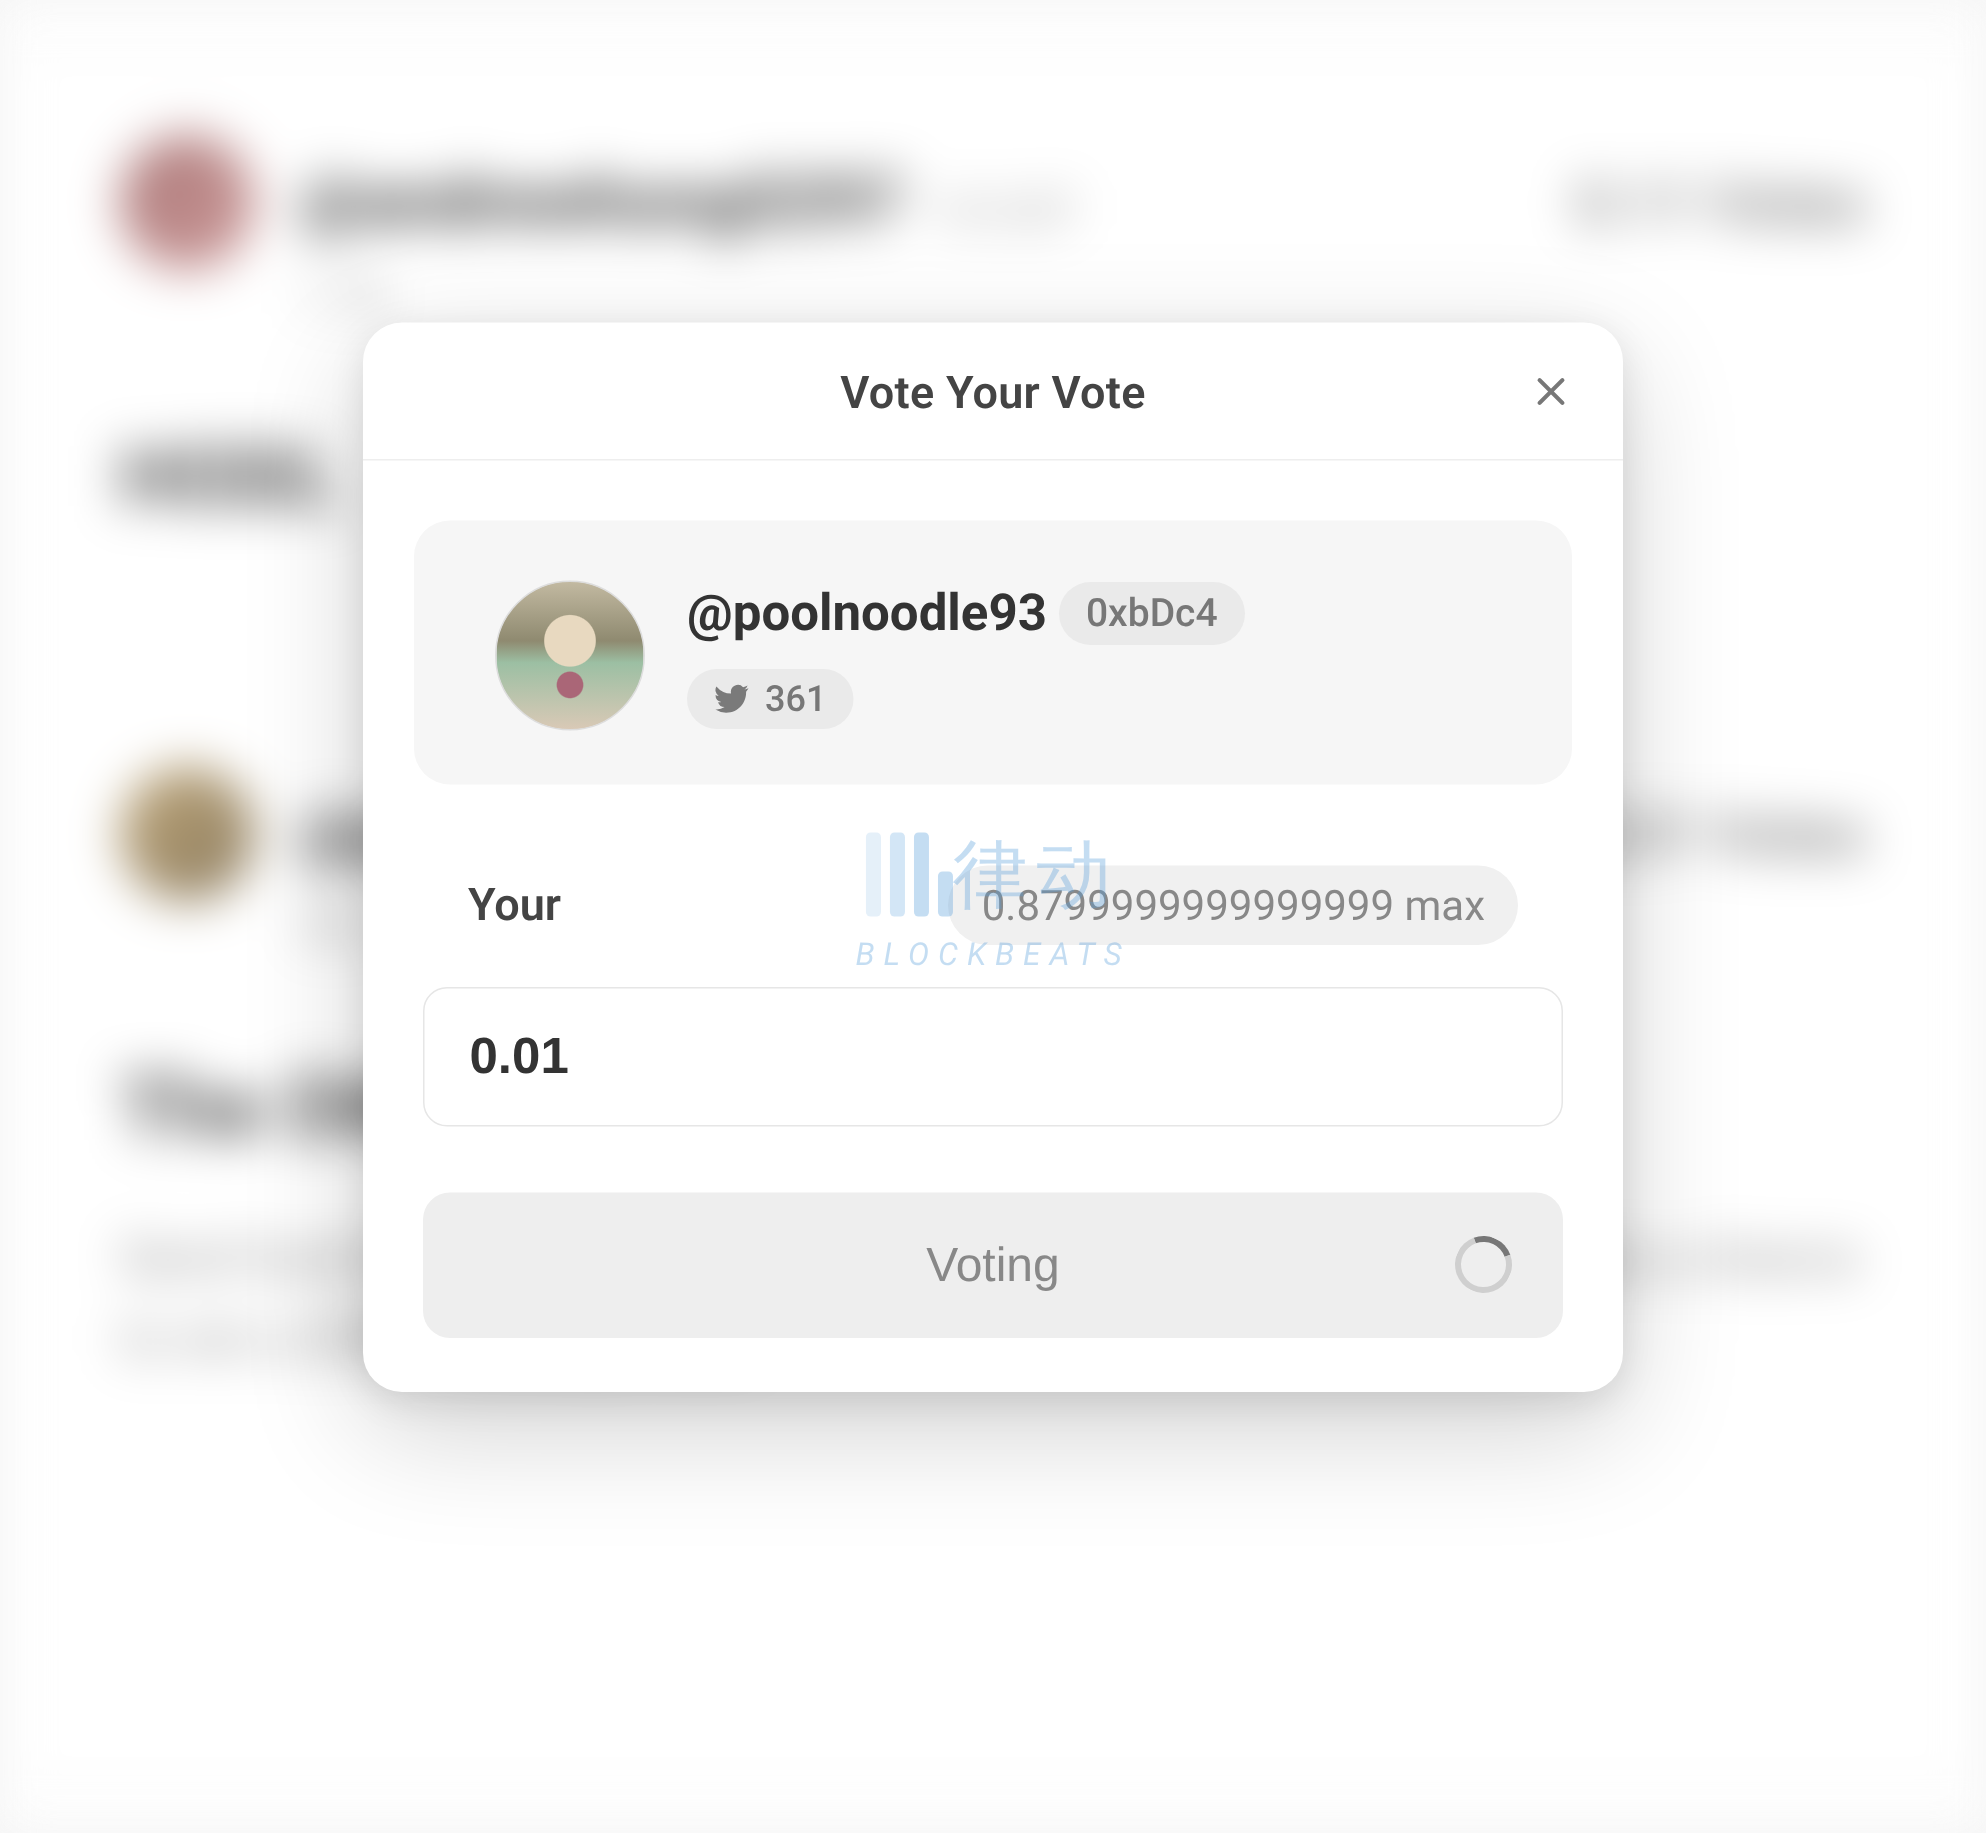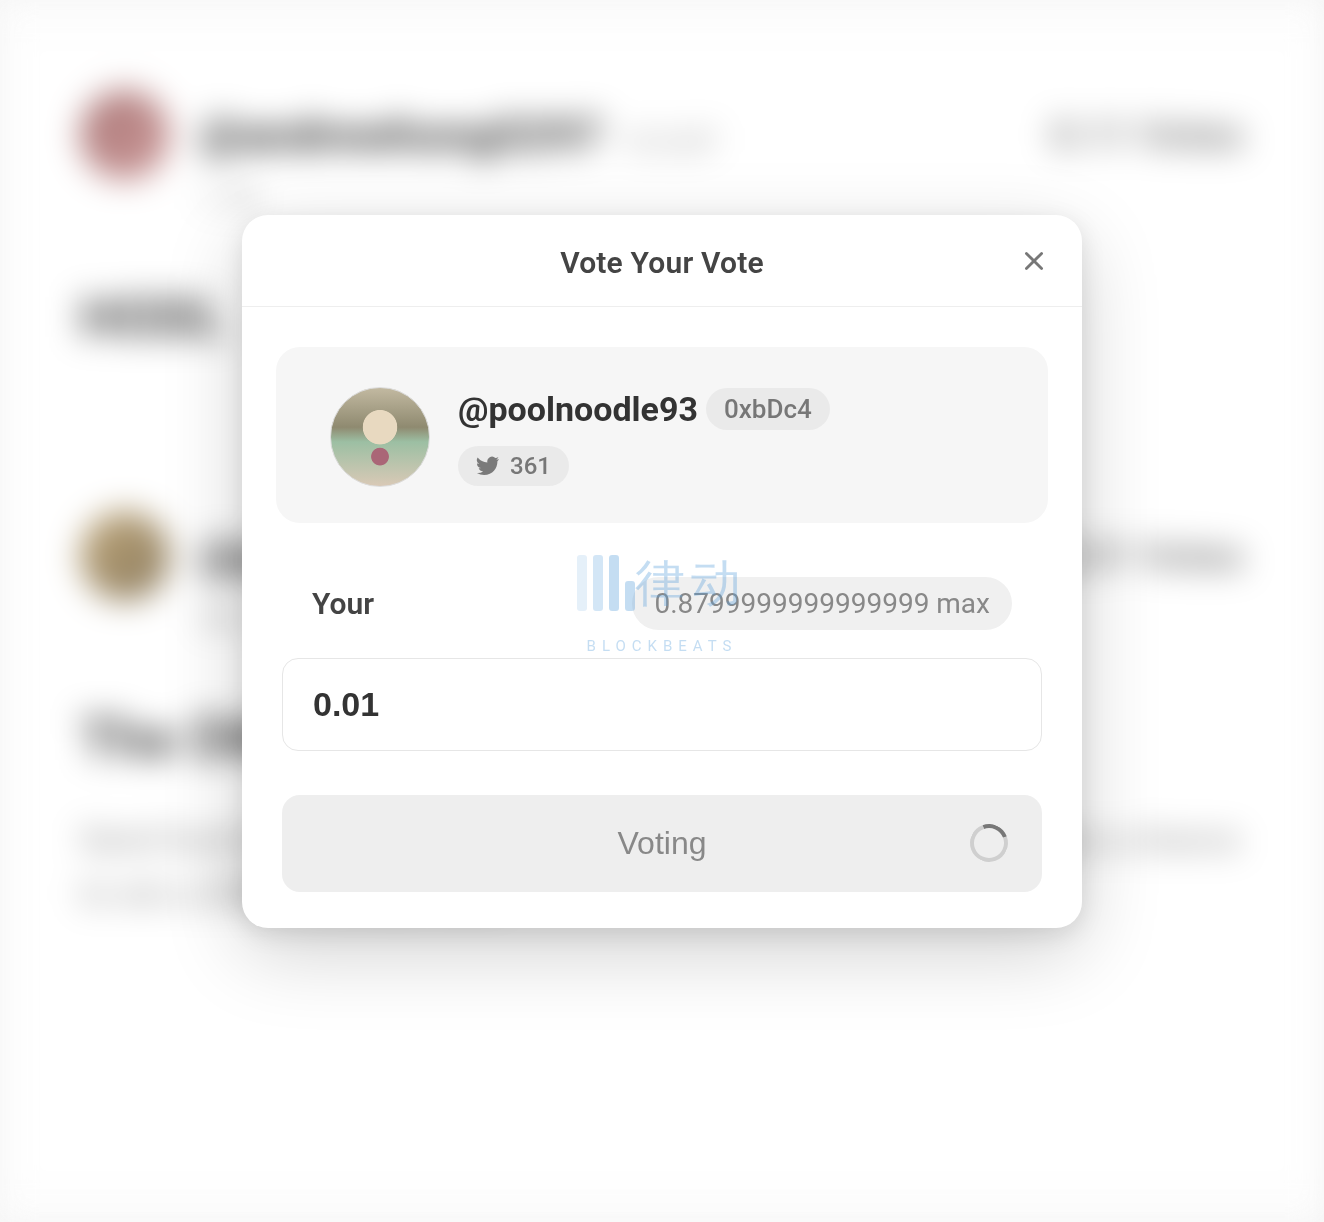--- a/index.html
+++ b/index.html
@@ -135,21 +135,21 @@
     .watermark .cn {
       font-size: 50px; font-weight: 500; letter-spacing: 6px;
     }
     .watermark .row { display:flex; align-items:center; gap:0;}
     .watermark .bars { display:flex; gap:6px; align-items:flex-end; height:56px;}
     .watermark .bars span { width:10px; background:#5aa0dc; border-radius:3px;}
     .watermark .bars span:nth-child(1){height:56px;opacity:.45}
     .watermark .bars span:nth-child(2){height:56px;opacity:.75}
     .watermark .bars span:nth-child(3){height:56px;opacity:1}
     .watermark .bars span:nth-child(4){height:30px;opacity:1}
-    .watermark .sub { font-size:15px; letter-spacing:6px; margin-top:20px;}
+    .watermark .sub { font-size:21px; letter-spacing:6px; margin-top:8px;font-style:italic;}
 
     .votes-row {
       display: flex;
       align-items: center;
       margin-top: 54px;
       padding: 0 36px;
       gap: 20px;
     }
     .votes-label {
       font-size: 30px; font-weight: 600; color: #444;

